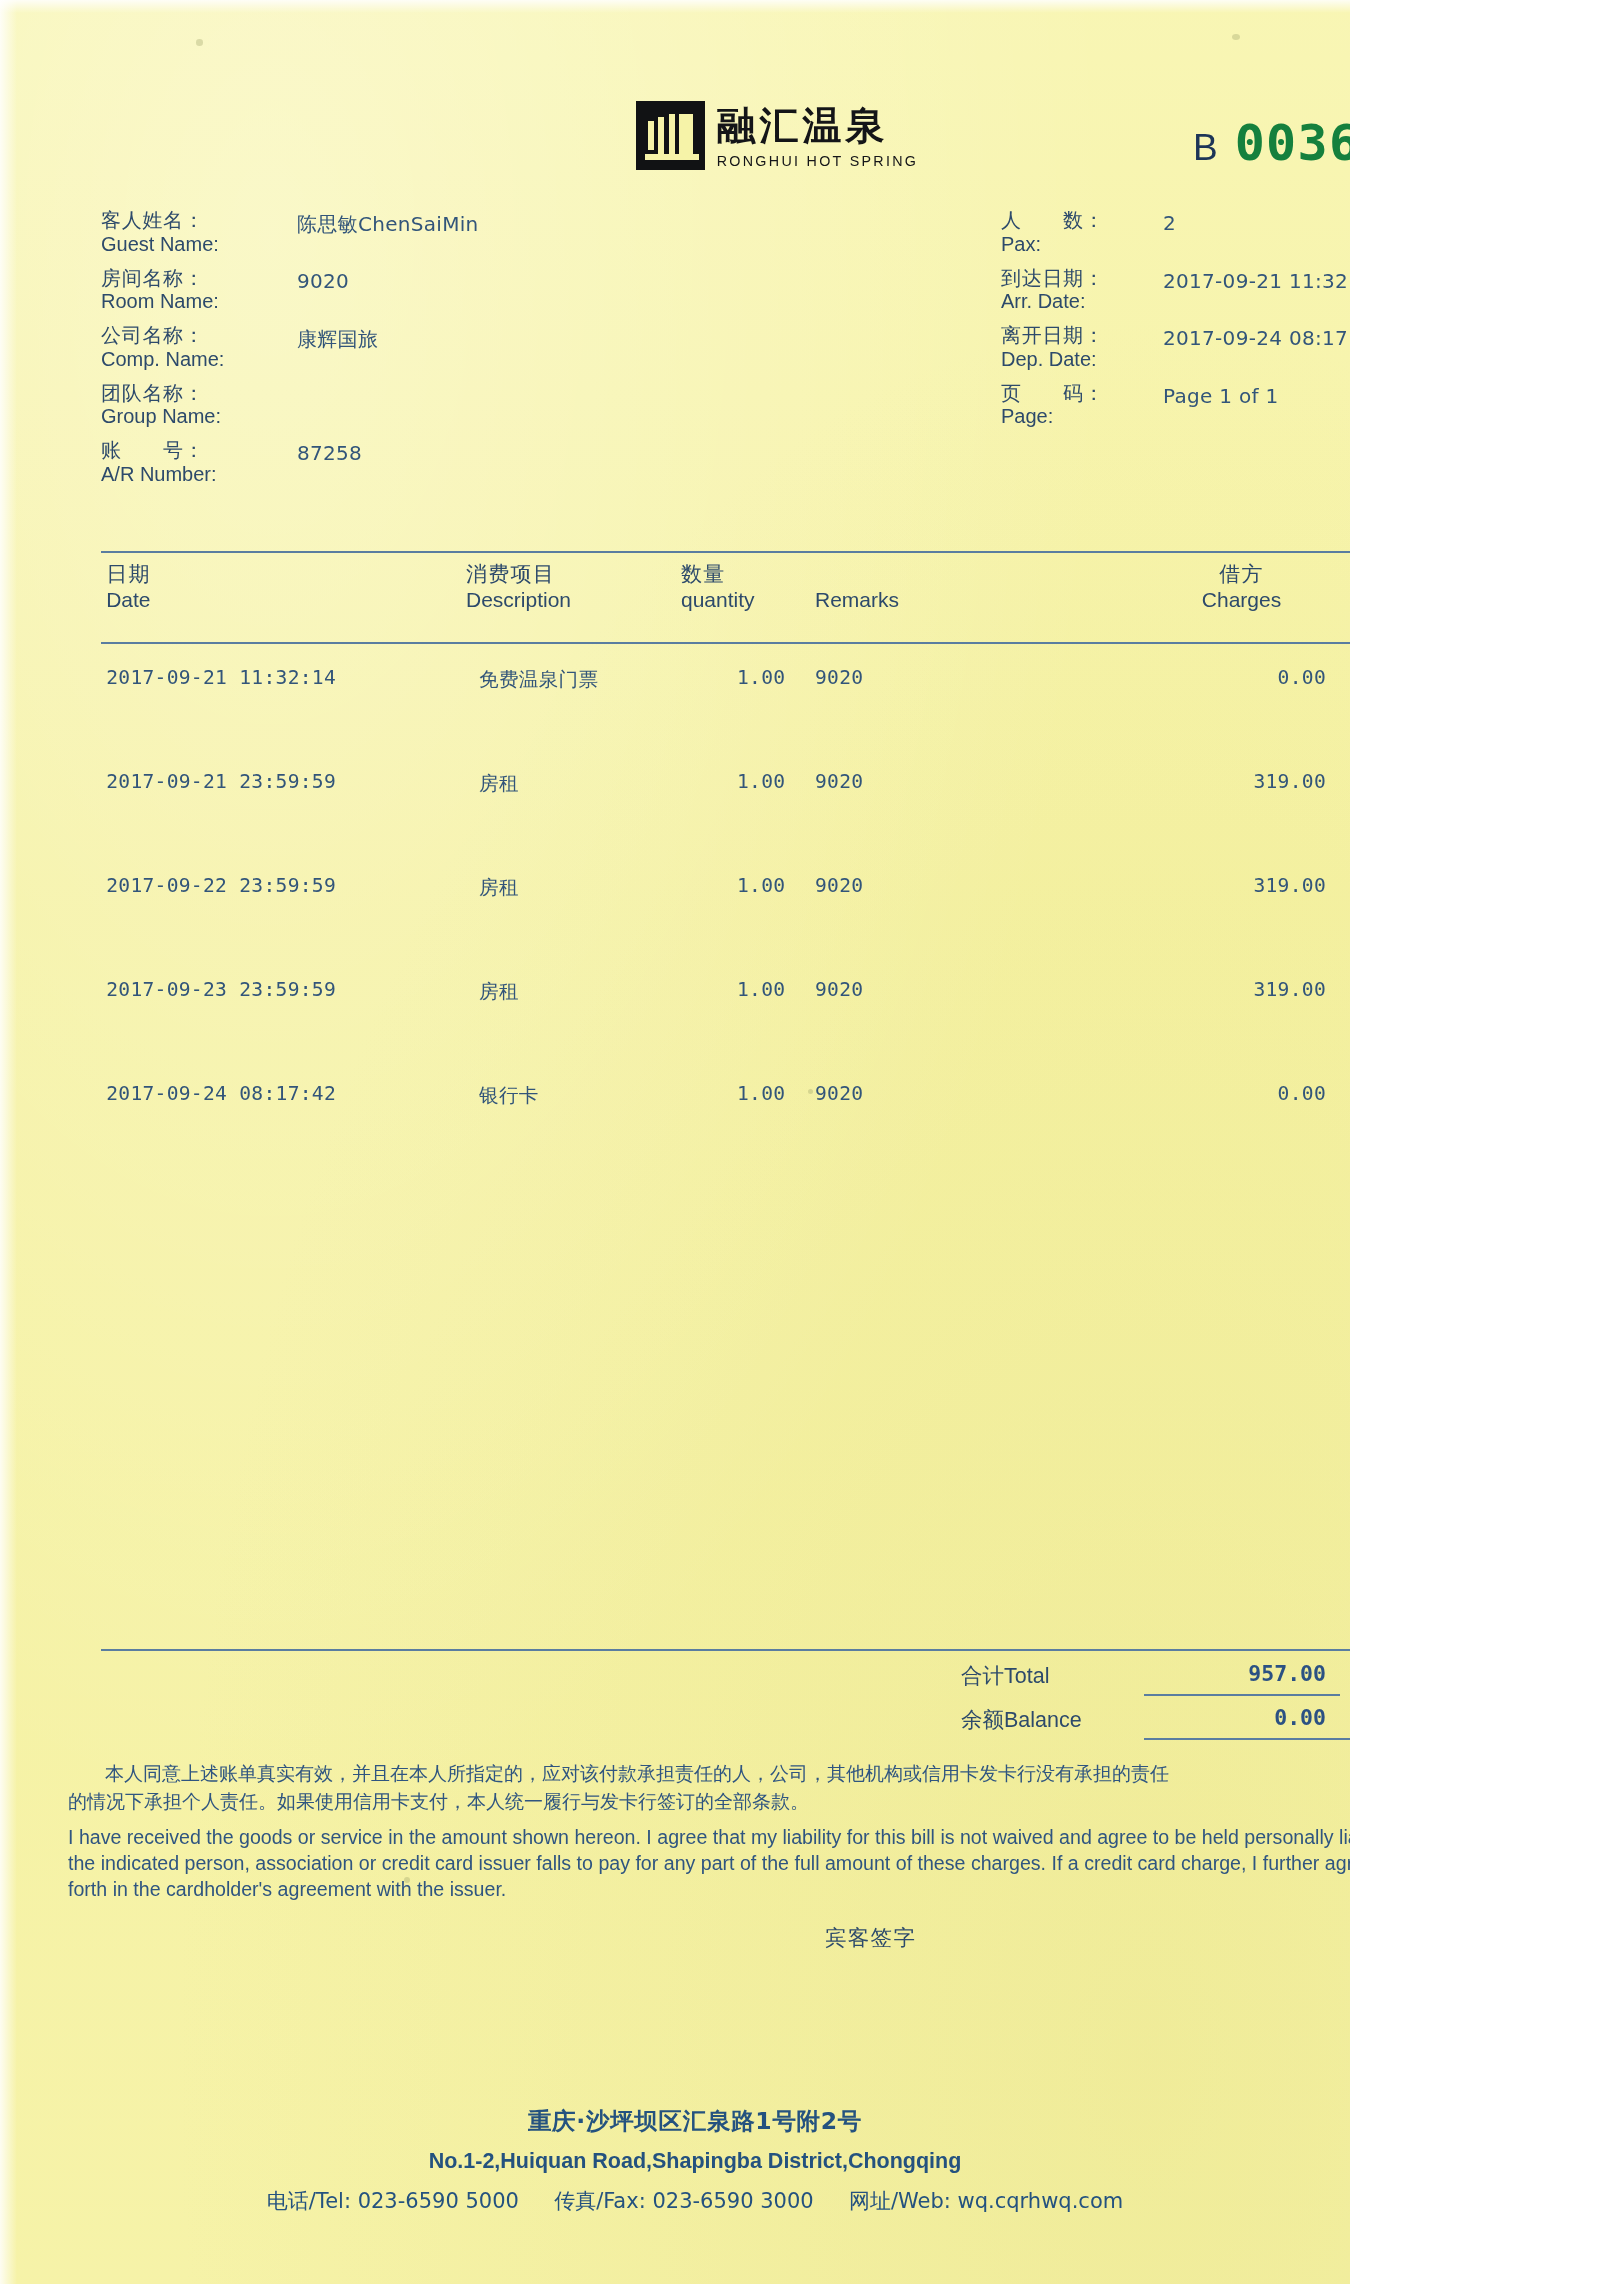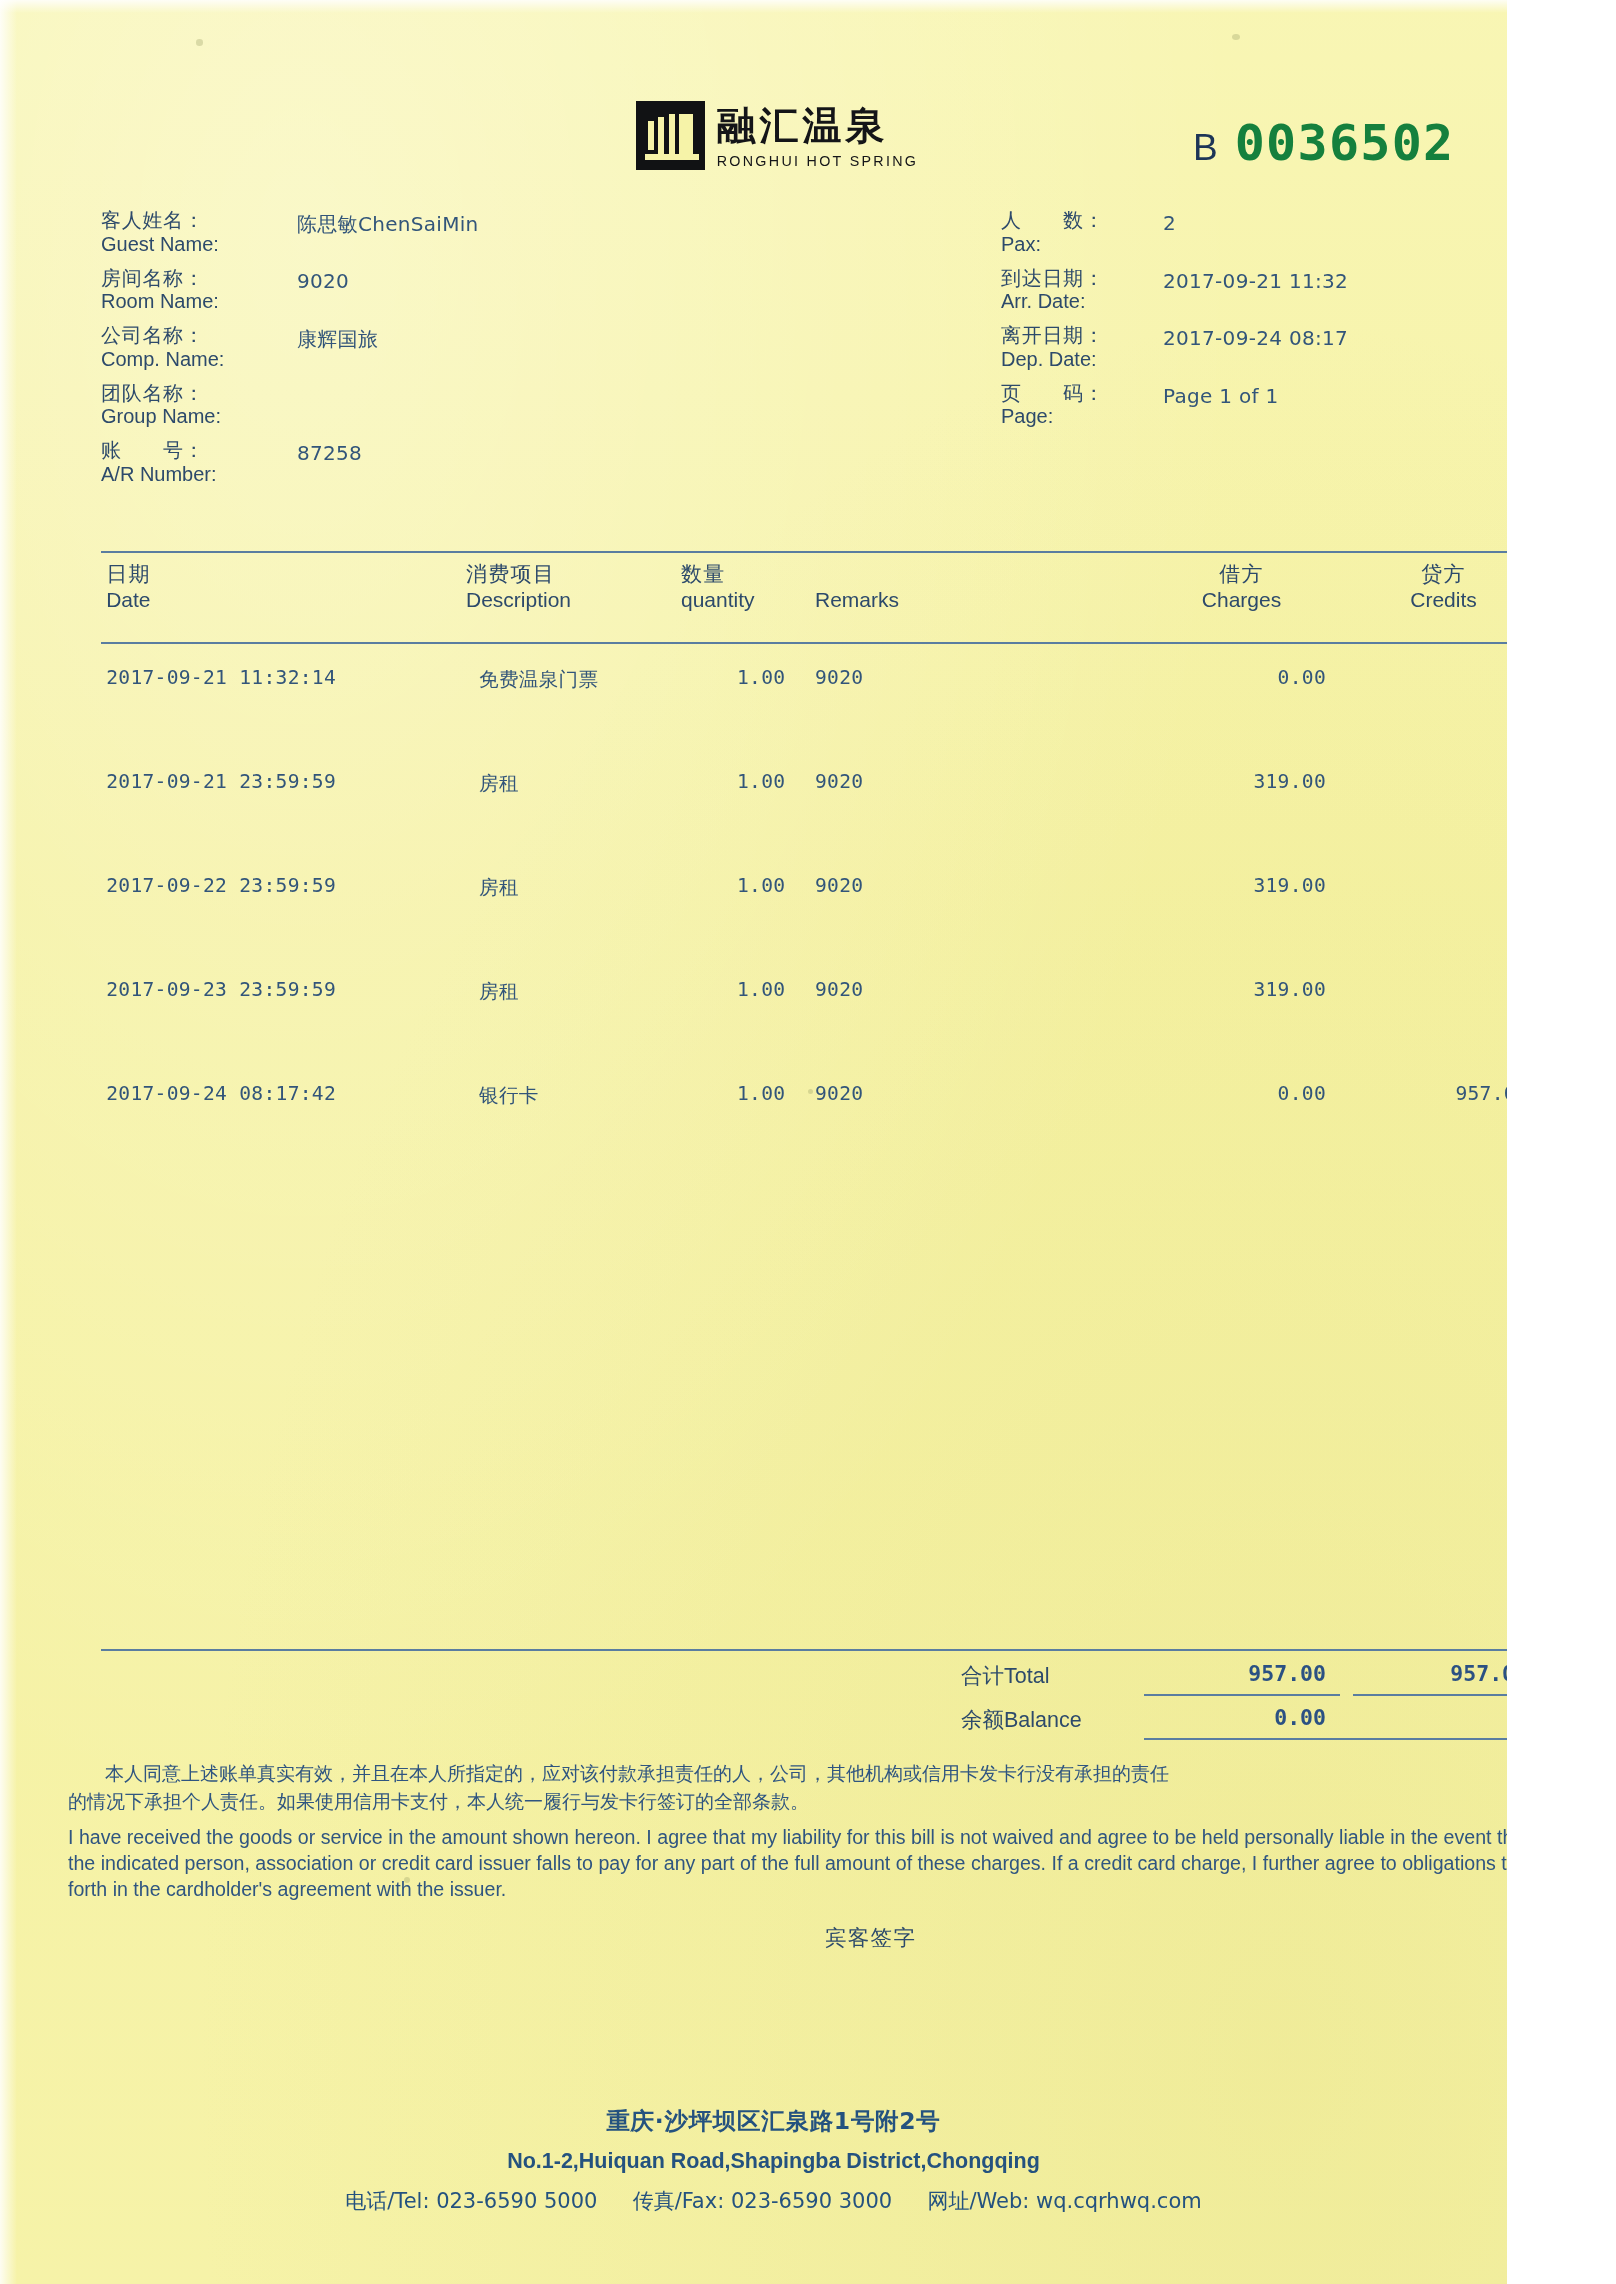--- a/index.html
+++ b/index.html
@@ -5,21 +5,21 @@
   html, body {
     margin: 0;
     padding: 0;
     background: #ffffff;
   }
   body {
     font-family: "Liberation Sans", sans-serif;
   }
   .page {
     position: relative;
-    width: 1507px;
+    width: 1350px;
     height: 2284px;
     background: #f6f3a8;
     overflow: hidden;
   }
   
   .paper-tint {
     position: absolute;
     inset: 0;
     background:
       radial-gradient(ellipse at 20% 10%, rgba(255,255,255,0.30), rgba(255,255,255,0) 55%),

